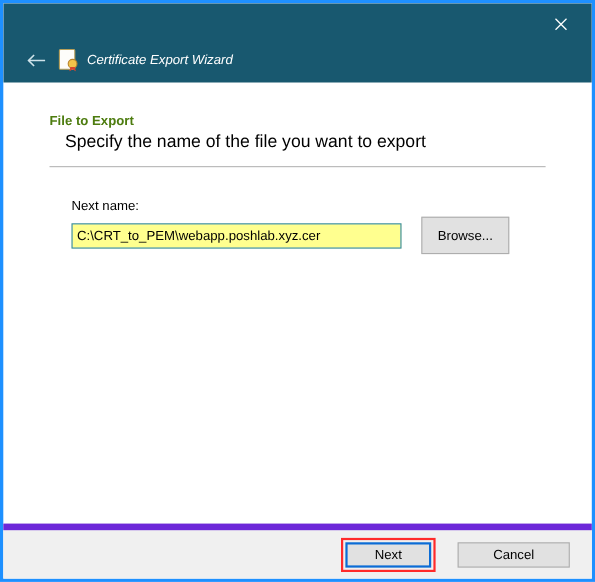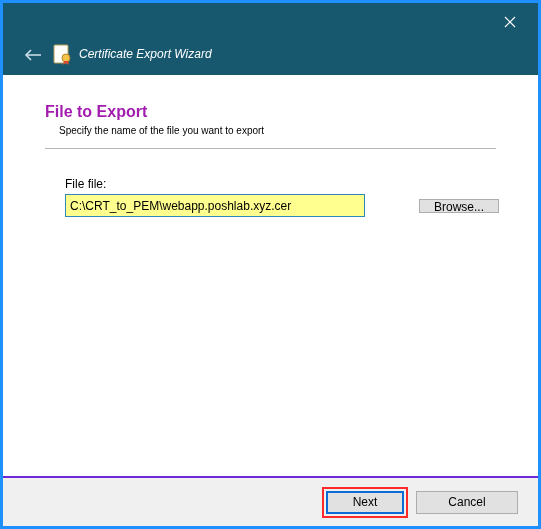--- a/index.html
+++ b/index.html
@@ -5,29 +5,29 @@
     * { box-sizing: border-box; margin: 0; padding: 0; font-family: "Segoe UI", Tahoma, sans-serif; }
     body { width: 541px; height: 529px; background: #fff; border: 3px solid #1e90ff; overflow: hidden; }
     .header { background: #18586f; height: 72px; position: relative; color: #fff; font-style: italic; }
     .close-btn { position: absolute; top: 8px; right: 14px; width: 28px; height: 22px; display: flex; align-items: center; justify-content: center; cursor: pointer; }
     .close-btn svg { stroke: #fff; }
     .back-btn { position: absolute; left: 18px; top: 42px; width: 24px; height: 20px; display:flex; align-items:center; justify-content:center; cursor:pointer; }
     .back-btn svg { stroke: #cfe3ea; fill:#cfe3ea; }
     .wiz-icon { position: absolute; left: 48px; top: 40px; width: 22px; height: 22px; }
     .wiz-title { position: absolute; left: 76px; top: 44px; font-size: 12px; color: #fff; }
     .content { padding: 28px 42px 0 42px; position: relative; }
-    .section-title { font-size: 16px; font-weight: bold; color: #a21caf; }
-    .section-sub { font-size: 10px; color: #000; margin-top: 4px; padding-left: 14px; }
+    .section-title { font-size: 12px; font-weight: bold; color: #4d7c0f; }
+    .section-sub { font-size: 16px; color: #000; margin-top: 4px; padding-left: 14px; }
     .hr { border: none; border-top: 1px solid #b5b5b5; margin-top: 12px; }
     .field-area { margin: 28px 20px 0 20px; }
     .field-label { font-size: 12px; color: #000; margin-bottom: 3px; }
     .field-row { display: flex; gap: 18px; align-items: center; }
     .file-input { flex: 0 0 300px; height: 23px; border: 1px solid #2f88b7; background: #ffff8f; font-size: 12px; padding: 2px 4px; color:#000; }
-    .browse-btn { height: 14px; padding: 0 14px; font-size: 12px; background: #e1e1e1; border: 1px solid #adadad; cursor: pointer; margin-left: 36px; }
-    .footer { position: absolute; left: 3px; right: 3px; bottom: 3px; border-top: 2px solid #6d28d9; height: 50px; display: flex; align-items: center; justify-content: flex-end; gap: 8px; padding-right: 20px; background:#f0f0f0; }
+    .browse-btn { height: 34px; padding: 0 14px; font-size: 12px; background: #e1e1e1; border: 1px solid #adadad; cursor: pointer; }
+    .footer { position: absolute; left: 3px; right: 3px; bottom: 3px; border-top: 6px solid #6d28d9; height: 50px; display: flex; align-items: center; justify-content: flex-end; gap: 20px; padding-right: 20px; background:#f0f0f0; }
     .footer .dlg-btn { width: 102px; height: 23px; font-size: 12px; background: #e1e1e1; border: 1px solid #adadad; cursor: pointer; }
     .footer .primary-wrap { padding: 2px; border: 2px solid #ff2a2a; display:inline-flex; }
     .footer .primary { width: 78px; height: 23px; font-size: 12px; background: #e1e1e1; border: 2px solid #0b6cd6; cursor:pointer; }
   </style>
 </head>
 <body>
 
 <div class="header">
   <div class="close-btn">
     <svg width="12" height="12" viewBox="0 0 12 12">
@@ -49,21 +49,21 @@
     </svg>
   </span>
   <span class="wiz-title">Certificate Export Wizard</span>
 </div>
 
 <div class="content">
   <div class="section-title">File to Export</div>
   <div class="section-sub">Specify the name of the file you want to export</div>
   <hr class="hr">
   <div class="field-area">
-    <div class="field-label">File file:</div>
+    <div class="field-label">Next name:</div>
     <div class="field-row">
       <input type="text" class="file-input" value="C:\CRT_to_PEM\webapp.poshlab.xyz.cer" style="">
       <button class="browse-btn">Browse...</button>
     </div>
   </div>
 </div>
 
 <div class="footer">
   <span class="primary-wrap">
     <button class="primary">Next</button>

